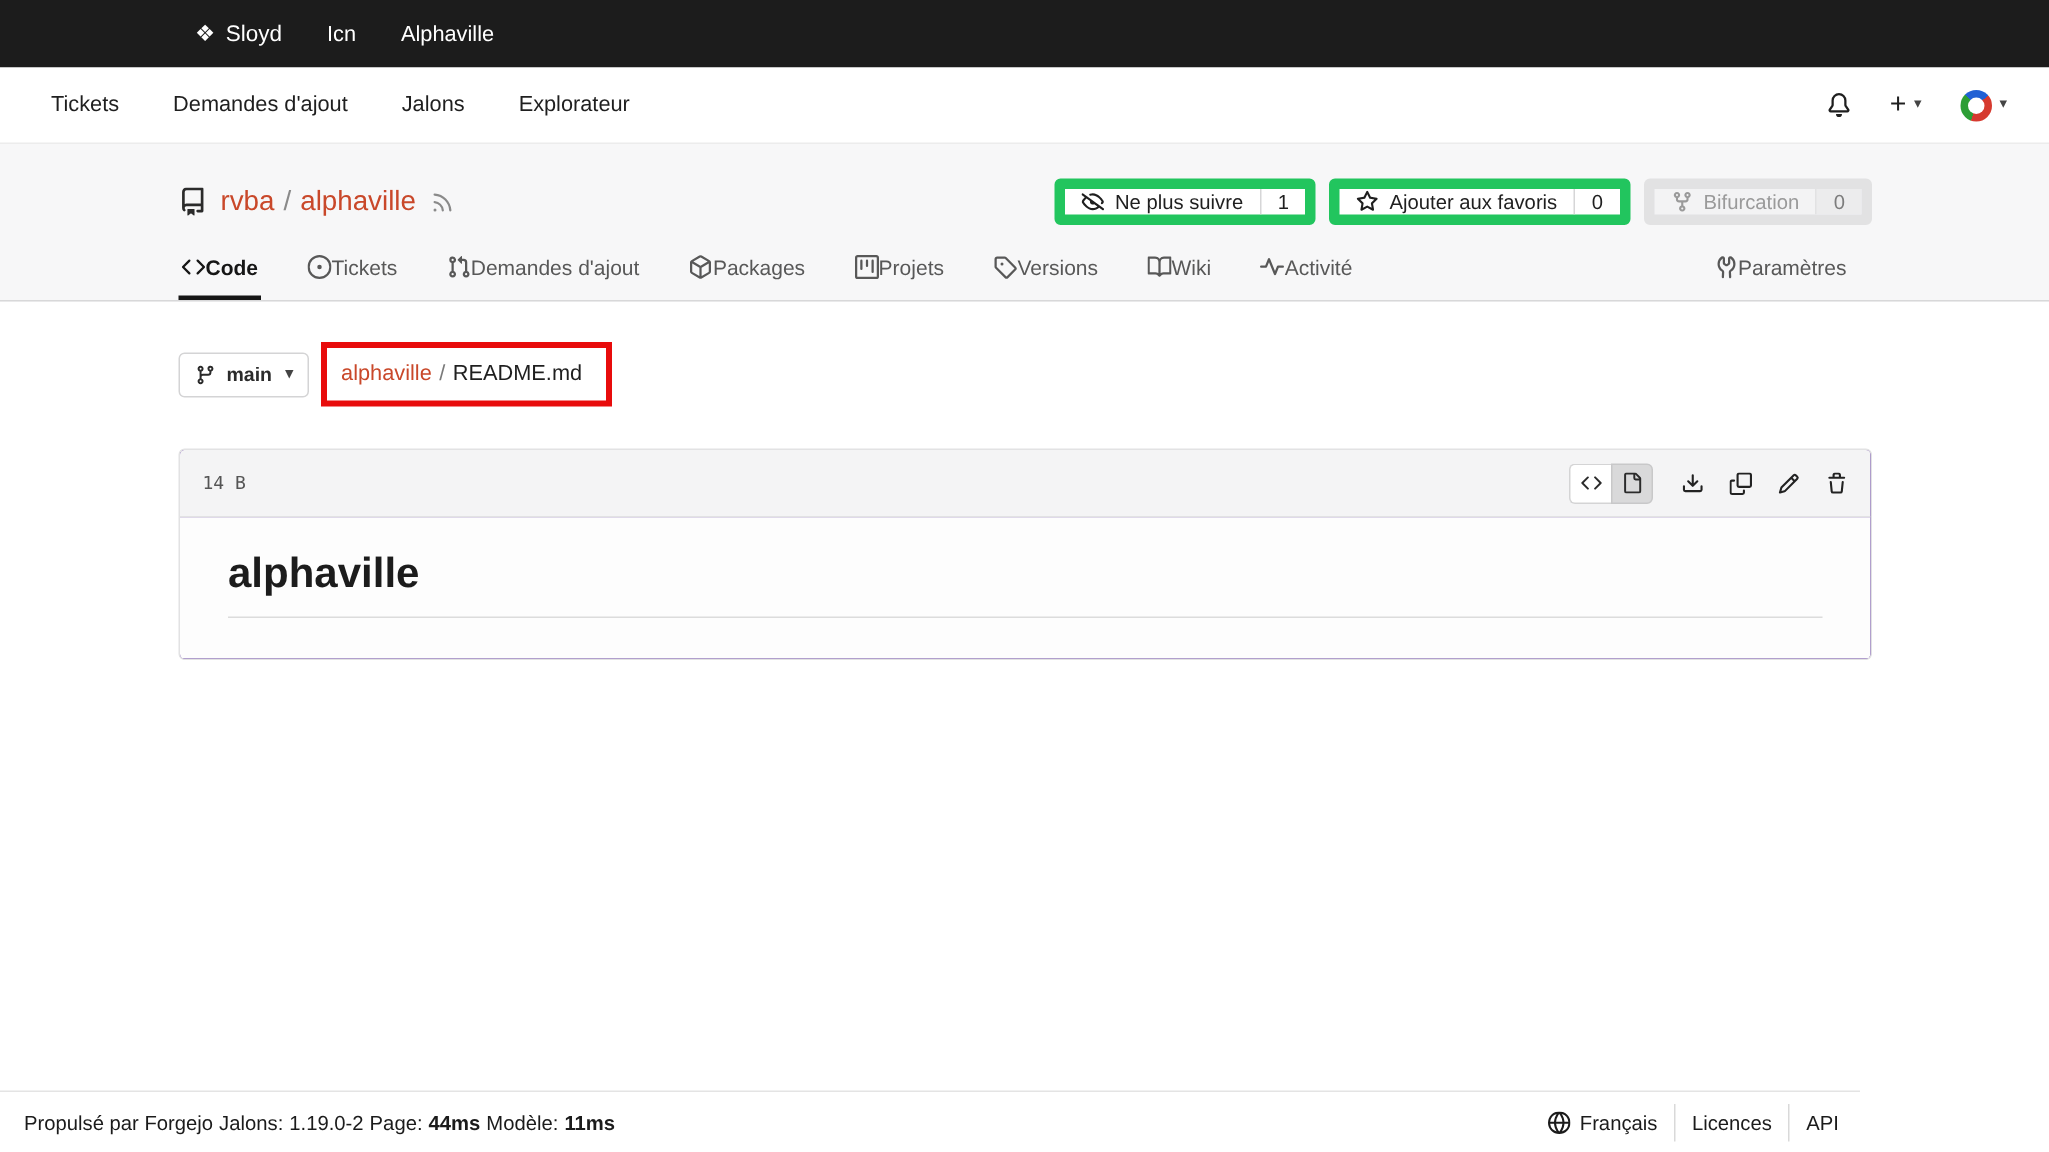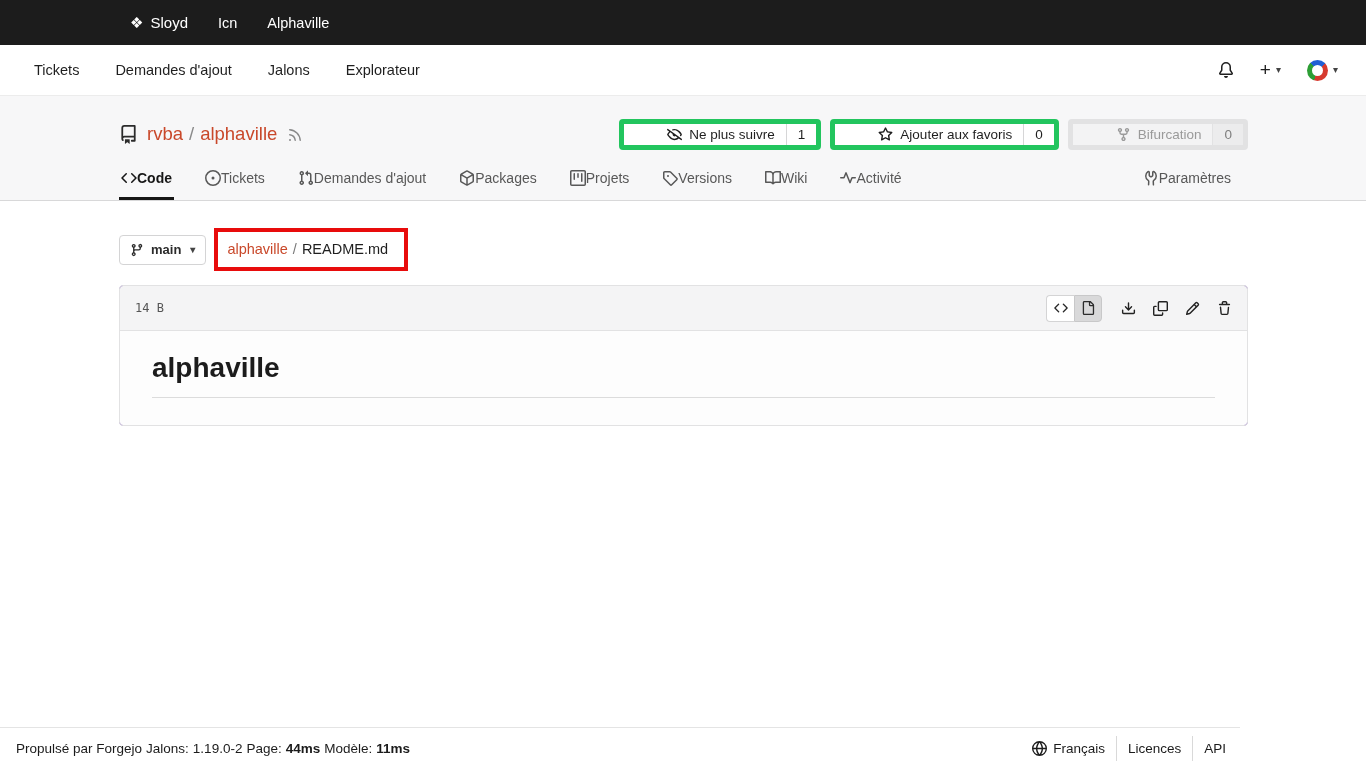--- a/index.html
+++ b/index.html
@@ -45,21 +45,21 @@
   }
   .repo-title-row { display:flex; align-items:center; margin:0 118px 0 119px; height:38px; }
   .repo-icon { color:#2b2b2b; margin-right:9px; }
   .repo-owner, .repo-name { font-size:18.5px; color:var(--accent); }
   .repo-slash { font-size:18.5px; color:#8a8a8a; margin:0 6px; }
   .rss-icon { color:#8a8a8a; margin-left:10px; margin-top:2px; }
 
   .repo-actions { margin-left:auto; display:flex; gap:9px; }
   .action-btn {
     display:flex; align-items:stretch; height:31px; background:#ffffff;
-    border:5px solid #22c55e; border-radius:4px; overflow:hidden; cursor:pointer;padding-left:32px;
+    border:7px solid #22c55e; border-radius:4px; overflow:hidden; cursor:pointer;
   }
   .action-label { display:flex; align-items:center; gap:7px; padding:0 11px; font-size:13.5px; font-weight:500; color:#1f1f1f; }
   .action-count { display:flex; align-items:center; padding:0 11px; border-left:1px solid #d6d6d7; font-size:13.5px; color:#1f1f1f; }
   .action-btn.disabled { background:#f3f3f4; border-color:#e2e2e3; cursor:default; }
   .action-btn.disabled .action-label { color:#9a9a9a; }
   .action-btn.disabled .action-count { border-left-color:#e2e2e3; background:#ececed; color:#7d7d7d; }
 
   
   .repo-tabs { display:flex; align-items:flex-end; gap:29px; margin:13px 133px 0 119px; }
   .tab {
@@ -81,21 +81,21 @@
   .branch-btn .caret { margin-left:2px; }
   .red-box {
     margin-left:8px; border:4px solid #e80c0c; padding:9px 16px 10px 9px;
     display:flex; align-items:center; font-size:14.5px;
   }
   .crumb-repo { color:var(--accent); }
   .crumb-sep { color:#7a7a7a; margin:0 5px; }
   .crumb-file { color:#1f1f1f; }
 
   .file-box {
-    margin:14px 118px 0 119px; border:1px solid #e2e2e3; border-radius:4px;
+    margin:28px 118px 0 119px; border:1px solid #e2e2e3; border-radius:4px;
     overflow:hidden; background:#4c1d95;
   }
   .file-header {
     height:45px; background:#f4f4f5; border-bottom:1px solid #e2e2e3;
     display:flex; align-items:center; padding:0 15px;
   }
   .file-size { font-family:"DejaVu Sans Mono", monospace; font-size:12px; color:#555; }
   .file-controls { margin-left:auto; display:flex; align-items:center; }
   .seg-group { display:flex; }
   .seg {

